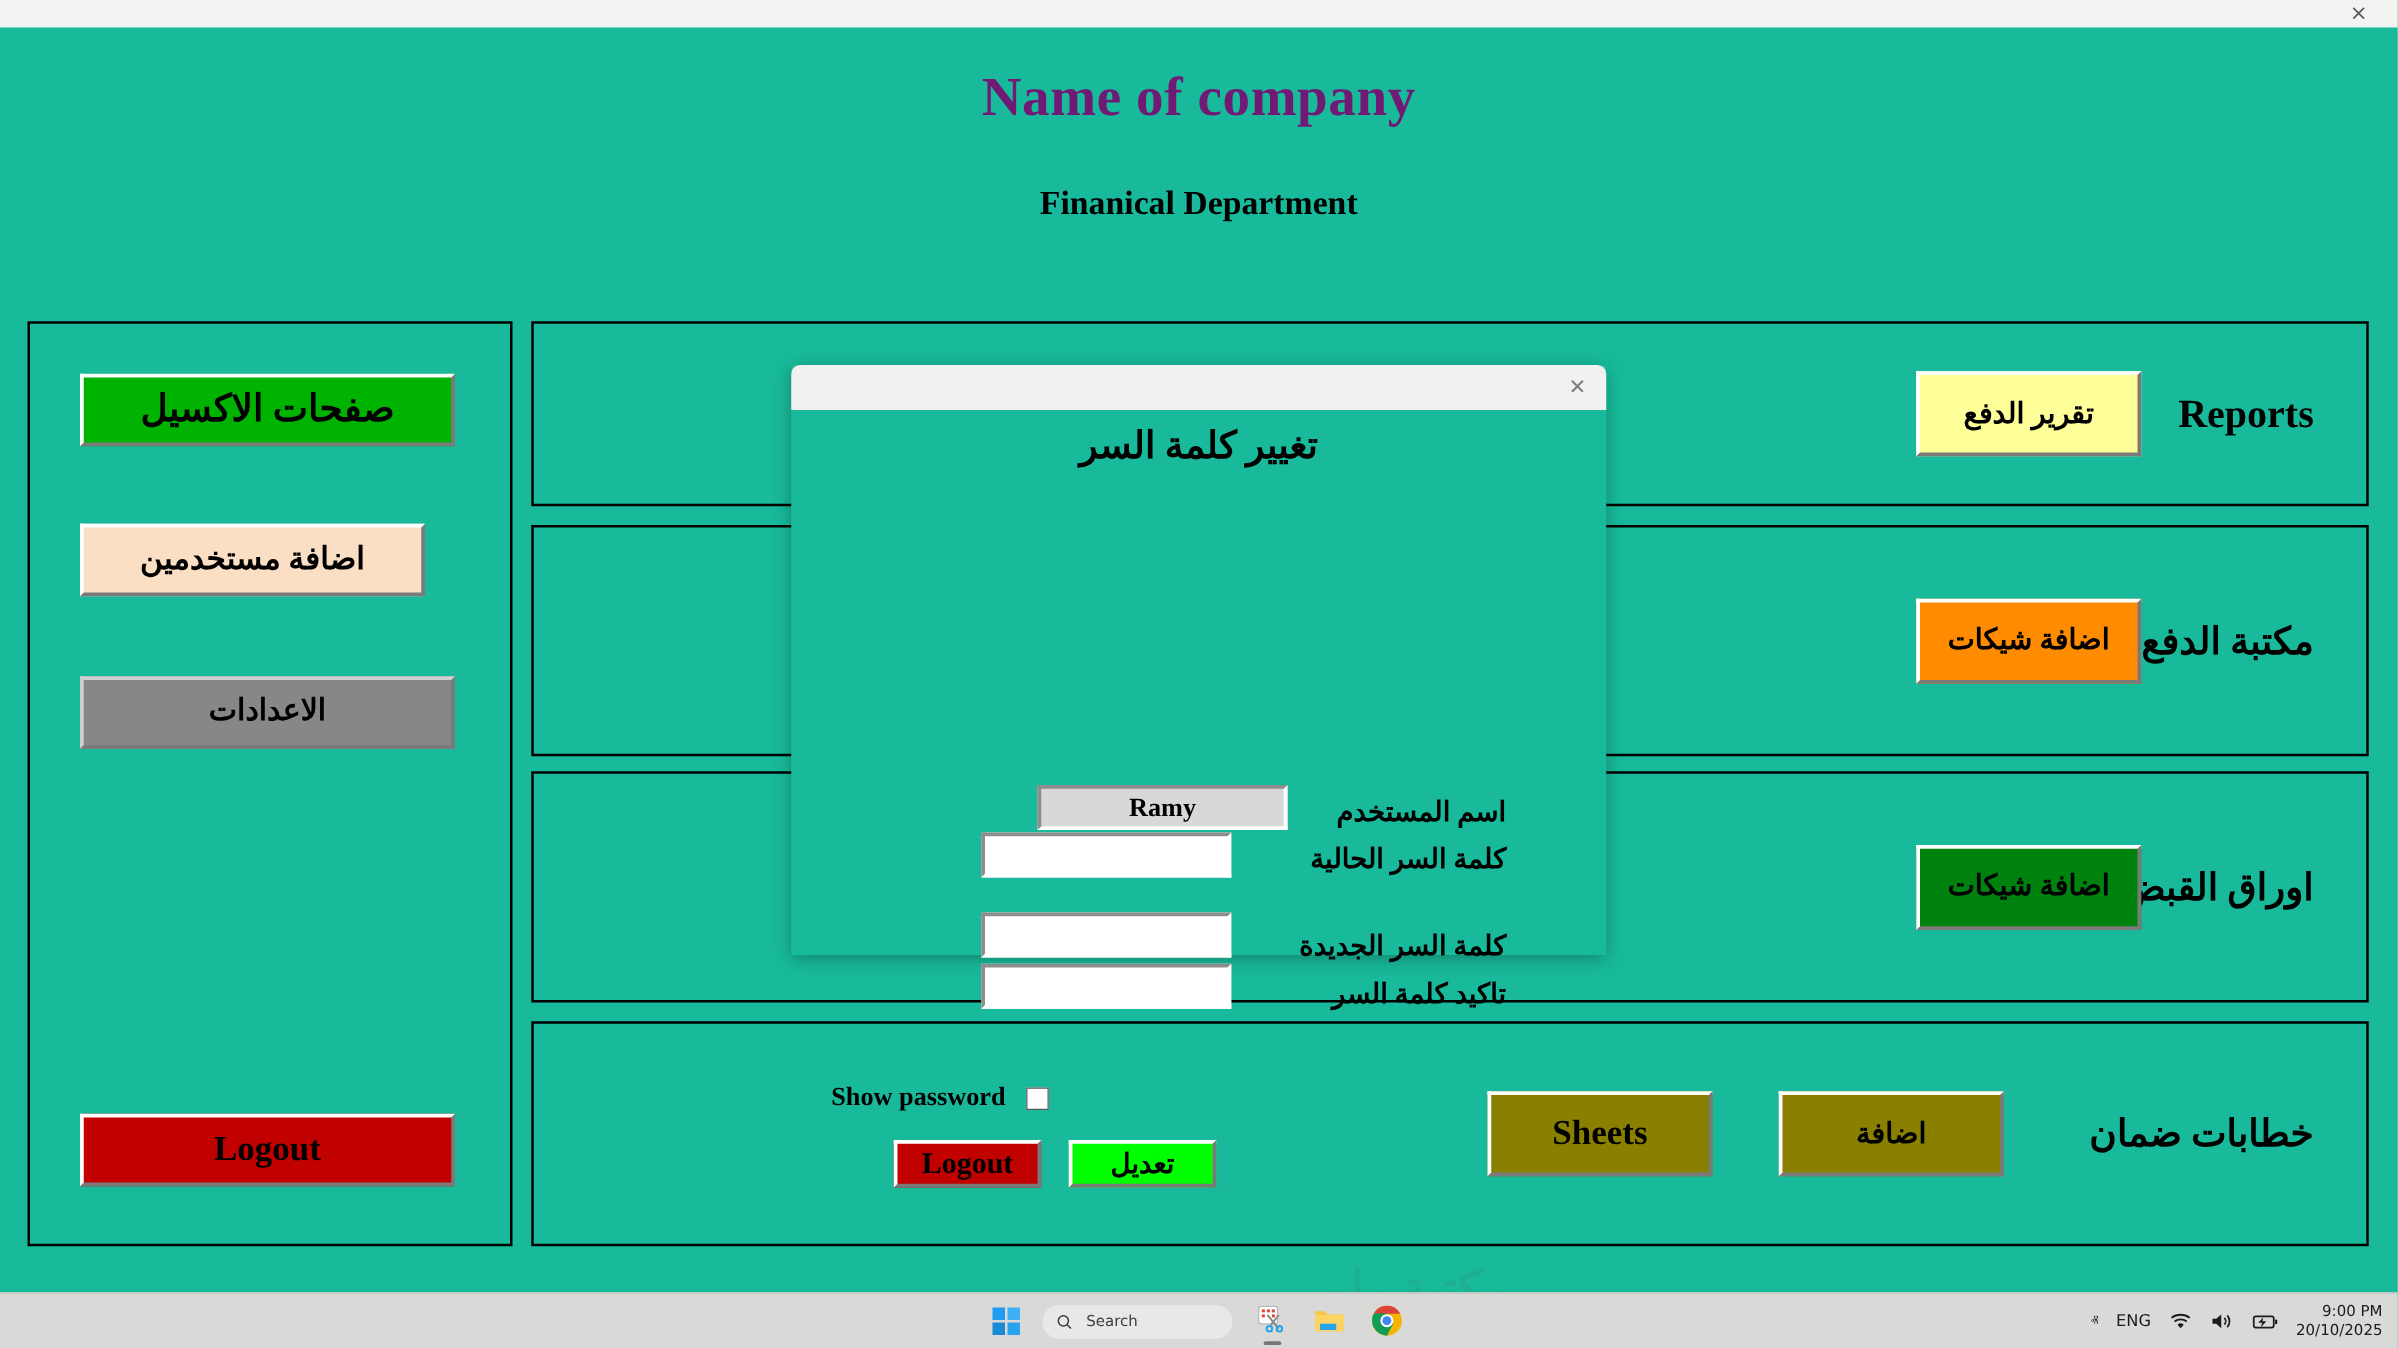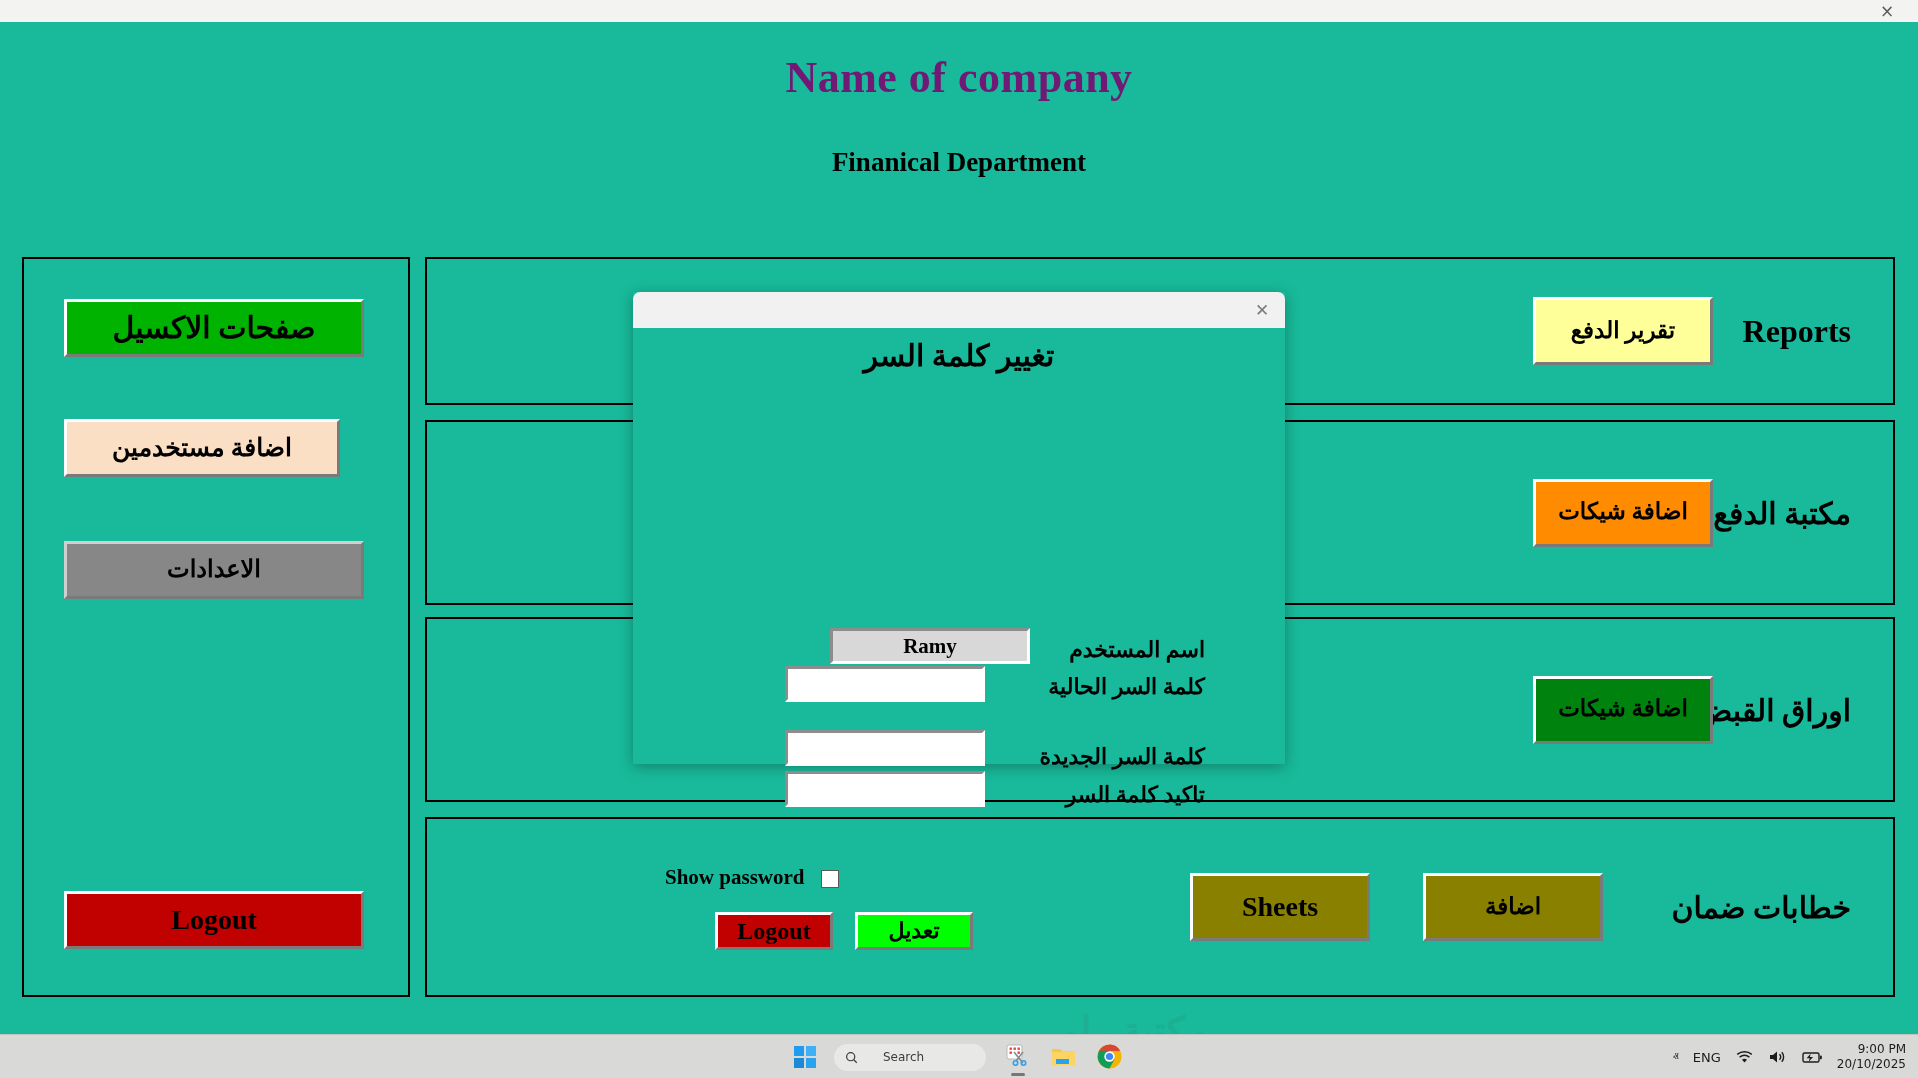--- a/index.html
+++ b/index.html
@@ -150,21 +150,21 @@
     height:44px;display:flex;align-items:center;gap:18px;
   }
   .winlogo{width:22px;height:22px;display:grid;grid-template-columns:10px 10px;
            grid-template-rows:10px 10px;gap:2px;cursor:pointer;}
   .winlogo i{background:#1f9cf0;display:block;}
   .winlogo i:nth-child(2){background:#3fb0f5;}
   .winlogo i:nth-child(3){background:#1b8ad6;}
   .winlogo i:nth-child(4){background:#2aa3ee;}
   .searchpill{
     width:130px;height:27px;background:#e8e8e6;border-radius:14px;
-    display:flex;align-items:center;gap:25px;padding:0 11px;cursor:pointer;
+    display:flex;align-items:center;gap:11px;padding:0 11px;cursor:pointer;
   }
   .searchpill span{font-family:"DejaVu Sans",sans-serif;font-size:12px;color:#3c3c3c;}
   .tb-icon{width:28px;height:28px;cursor:pointer;position:relative;}
   .tray{
     position:absolute;right:12px;top:0;height:44px;display:flex;align-items:center;gap:14px;
     font-family:"DejaVu Sans",sans-serif;font-size:12px;color:#1c1c1c;
   }
   .tray .clock{text-align:right;line-height:1.25;font-size:12px;}
   .chev{font-family:"DejaVu Sans",sans-serif;font-size:12px;color:#2a2a2a;cursor:pointer;}
   .eng{font-size:13px;cursor:pointer;}

